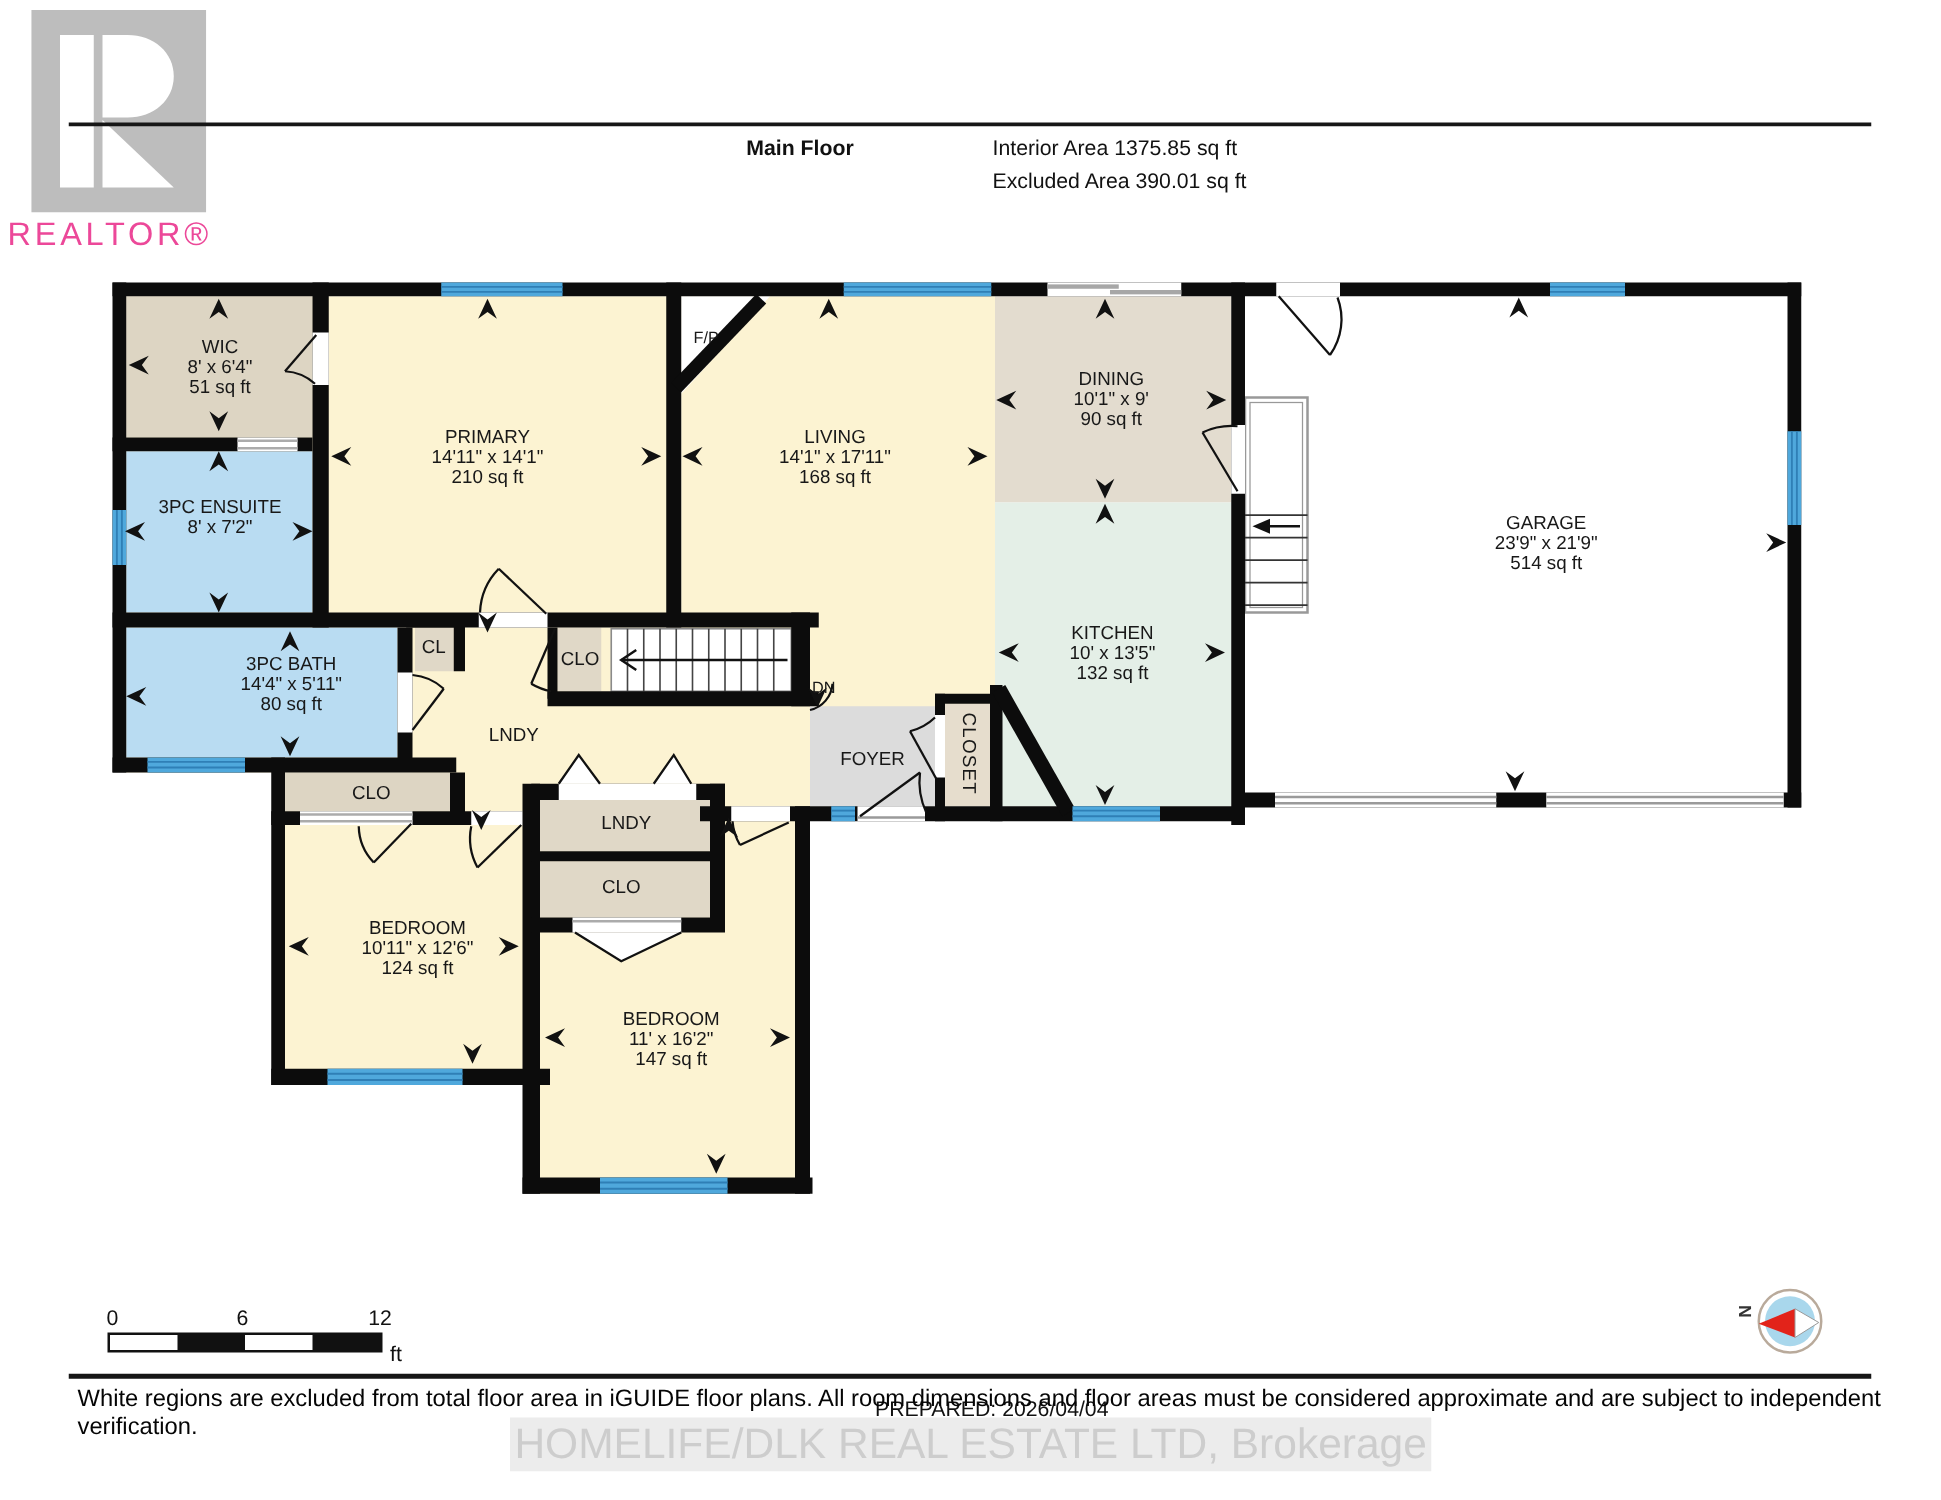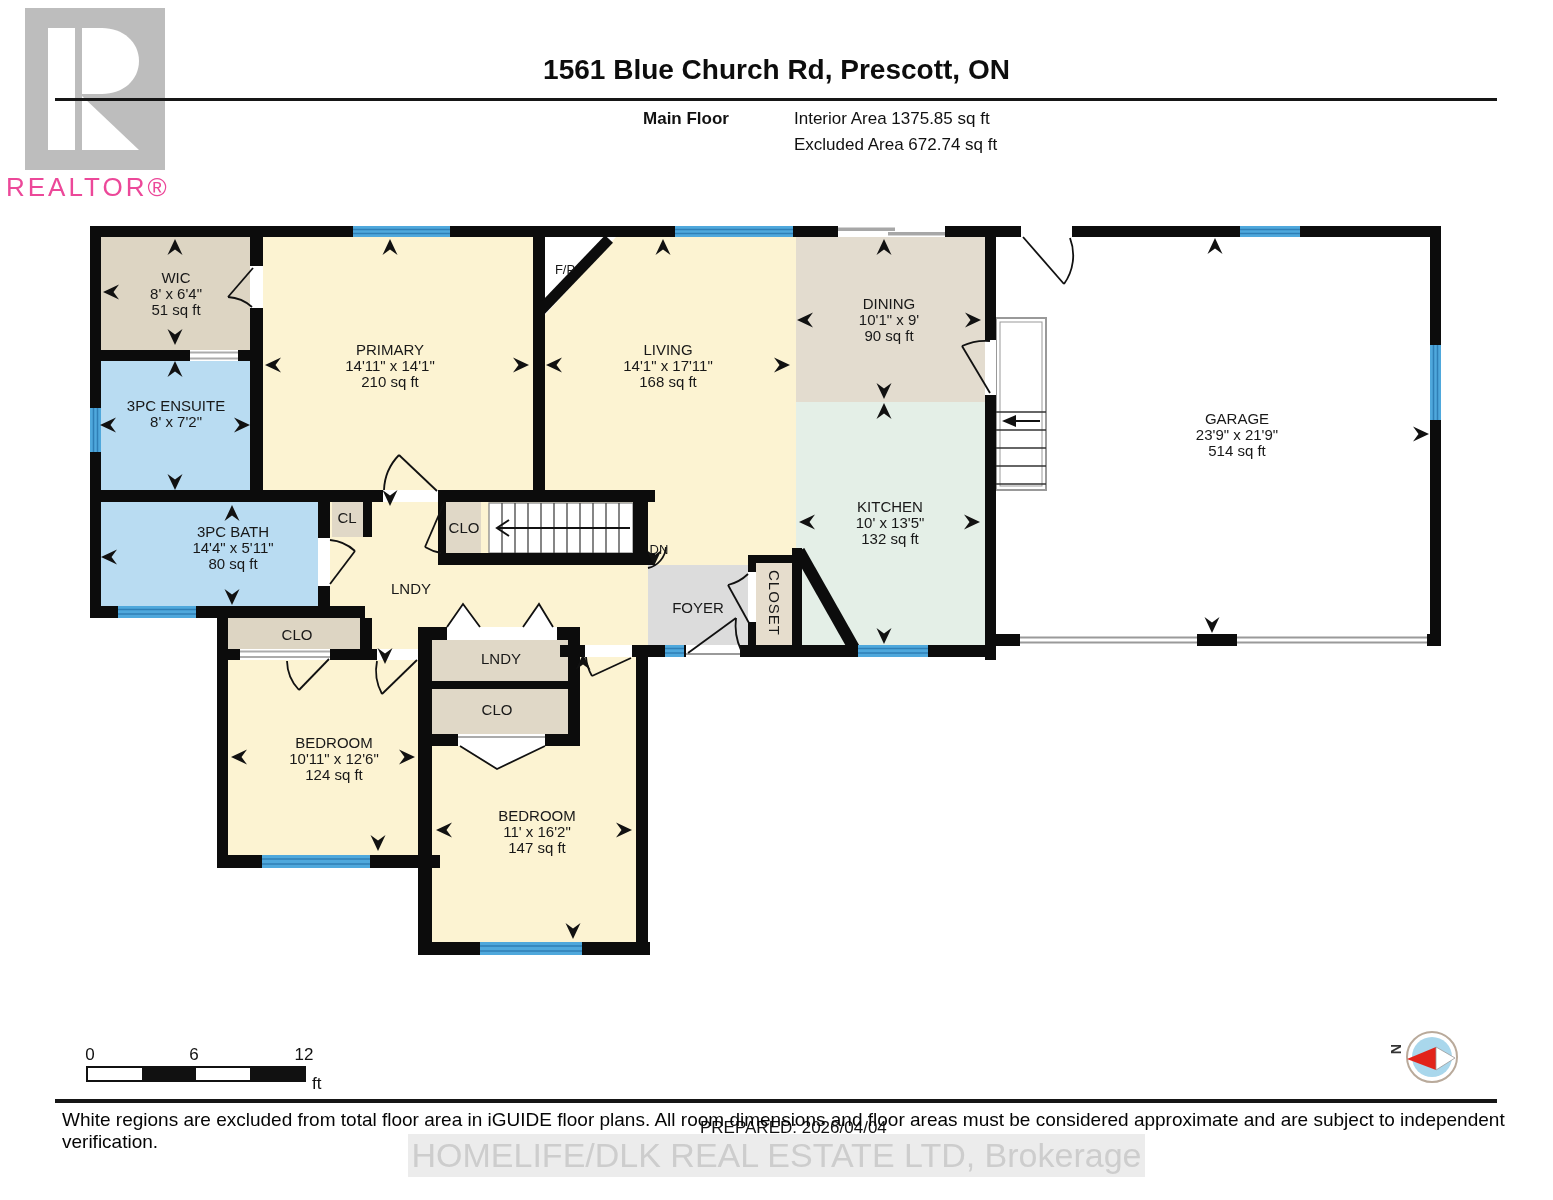--- a/index.html
+++ b/index.html
@@ -1,20 +1,20 @@
 <!DOCTYPE html>
 <html><head>
 <meta charset="utf-8">
 <style>
   html,body{margin:0;padding:0;background:#ffffff;}
   #page{position:relative;width:1553px;height:1200px;background:#fff;overflow:hidden;
         font-family:"Liberation Sans",sans-serif;color:#111;}
   .abs{position:absolute;}
   #title{left:0;right:0;top:54px;text-align:center;font-size:28px;font-weight:bold;color:#0d0d0d;}
-  #floor-label{left:597px;top:109px;width:178px;text-align:center;font-size:17px;font-weight:bold;}
+  #floor-label{left:597px;top:109px;width:178px;text-align:left;font-size:17px;font-weight:bold;}
   #interior-area{left:794px;top:109px;font-size:17px;}
   #excluded-area{left:794px;top:135px;font-size:17px;}
   #realtor-text{left:6px;top:172px;font-size:26px;letter-spacing:3px;color:#ec4899;}
   #top-line{left:55px;top:98px;width:1442px;height:3px;background:#161616;}
   #bottom-line{left:55px;top:1099px;width:1442px;height:4px;background:#161616;}
   .rlabel{position:absolute;transform:translate(-50%,-50%);text-align:center;
           font-size:15px;line-height:16px;color:#181818;white-space:nowrap;}
   .rlabel.small{font-size:13px;margin-top:21px;}
   .rot90{transform:translate(-50%,-50%) rotate(90deg);letter-spacing:1px;}
   #svgplan{left:0;top:0;}
@@ -37,25 +37,24 @@
 <div id="page">
 
   <svg class="abs" id="realtor-logo" style="left:25px;top:8px" width="140" height="162" viewBox="0 0 140 162">
     <rect x="0" y="0" width="140" height="162" fill="#bdbdbd"></rect>
     <rect x="23" y="20" width="27" height="122" fill="#ffffff"></rect>
     <path d="M57,20 h20 c21,0 37,14 37,33 c0,19 -16,33 -37,33 h-20 z" fill="#ffffff"></path>
     <path d="M57,88 L114,142 L57,142 Z" fill="#ffffff"></path>
   </svg>
   <div class="abs" id="realtor-text">REALTOR®</div>
 
-  <div class="abs" id="title">1561 Blue Church Rd, Prescott, ON</div>
   <div class="abs" id="top-line"></div>
   <div class="abs" id="floor-label">Main Floor</div>
   <div class="abs" id="interior-area">Interior Area 1375.85 sq ft</div>
-  <div class="abs" id="excluded-area">Excluded Area 672.74 sq ft</div>
+  <div class="abs" id="excluded-area">Excluded Area 390.01 sq ft</div>
 
   <svg class="abs" id="svgplan" width="1553" height="1200" viewBox="0 0 1553 1200">
     <defs>
       <path id="arrw" d="M0,-9 L7.5,7 L0,1.5 L-7.5,7 Z"></path>
     </defs>
 
     <g>
       <rect x="101" y="237" width="444" height="265" fill="#fcf3d2"></rect>
       <rect x="545" y="237" width="251" height="408" fill="#fcf3d2"></rect>
       <rect x="101" y="502" width="265" height="116" fill="#fcf3d2"></rect>

